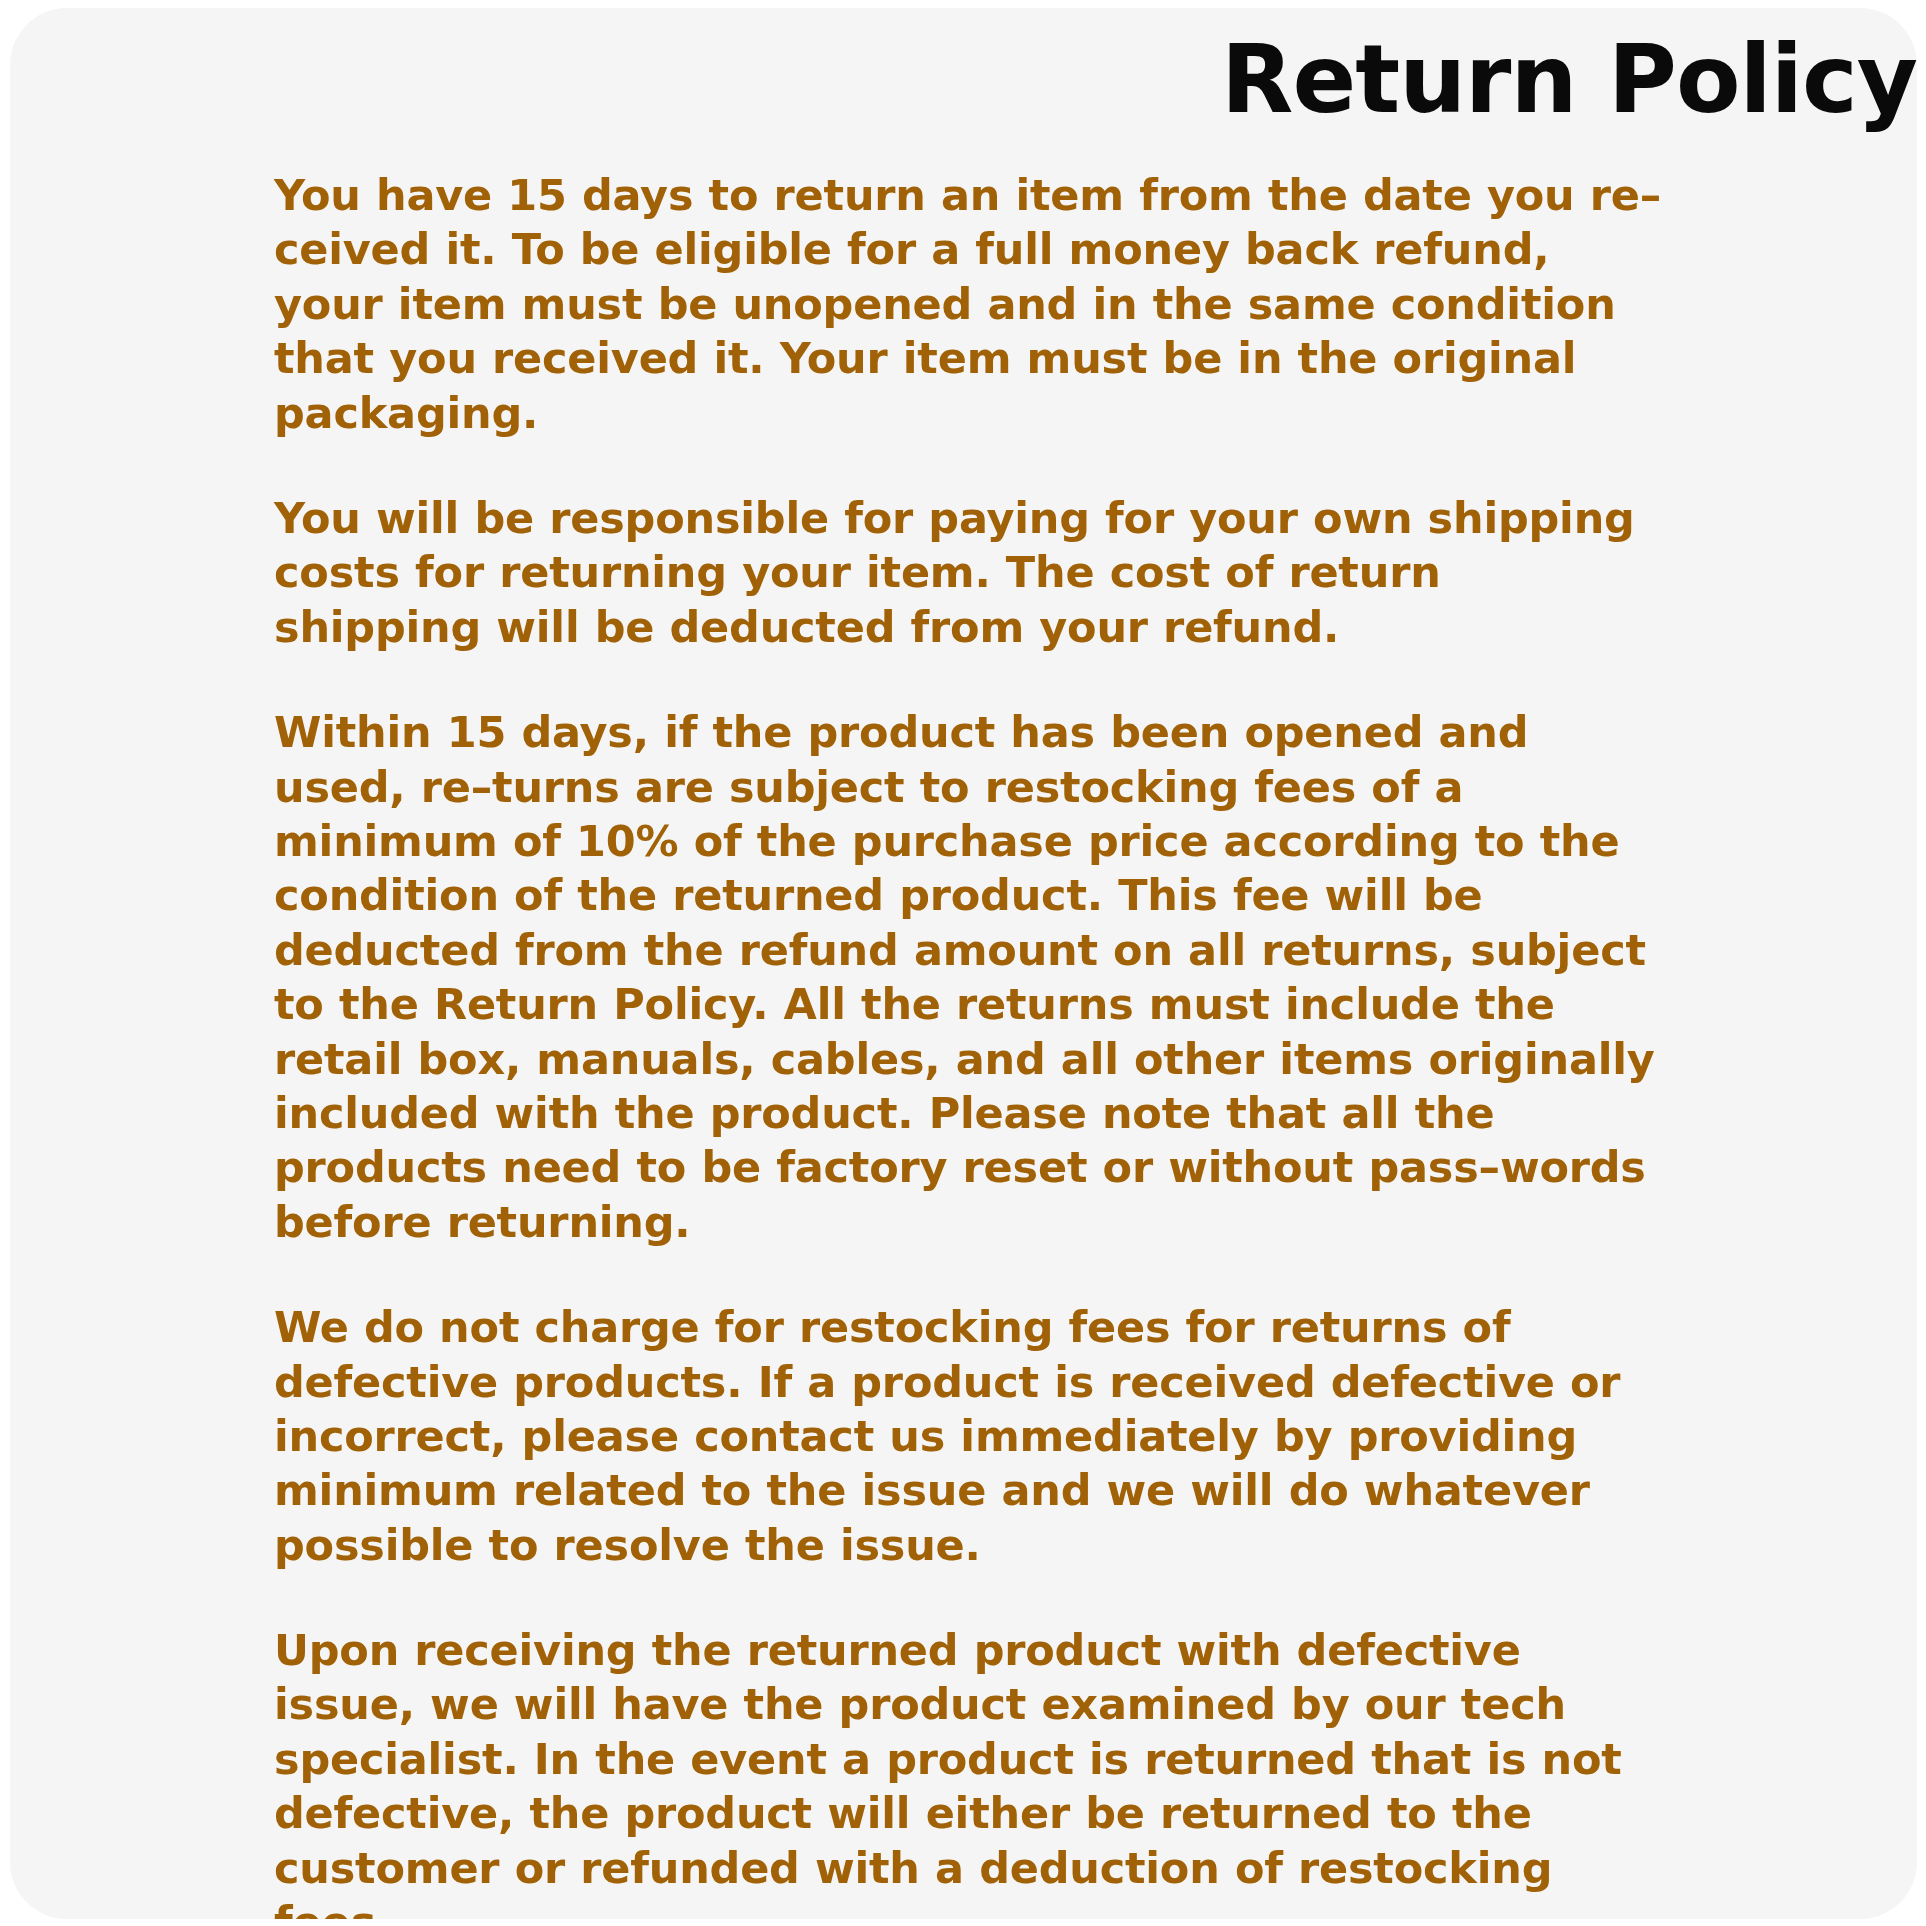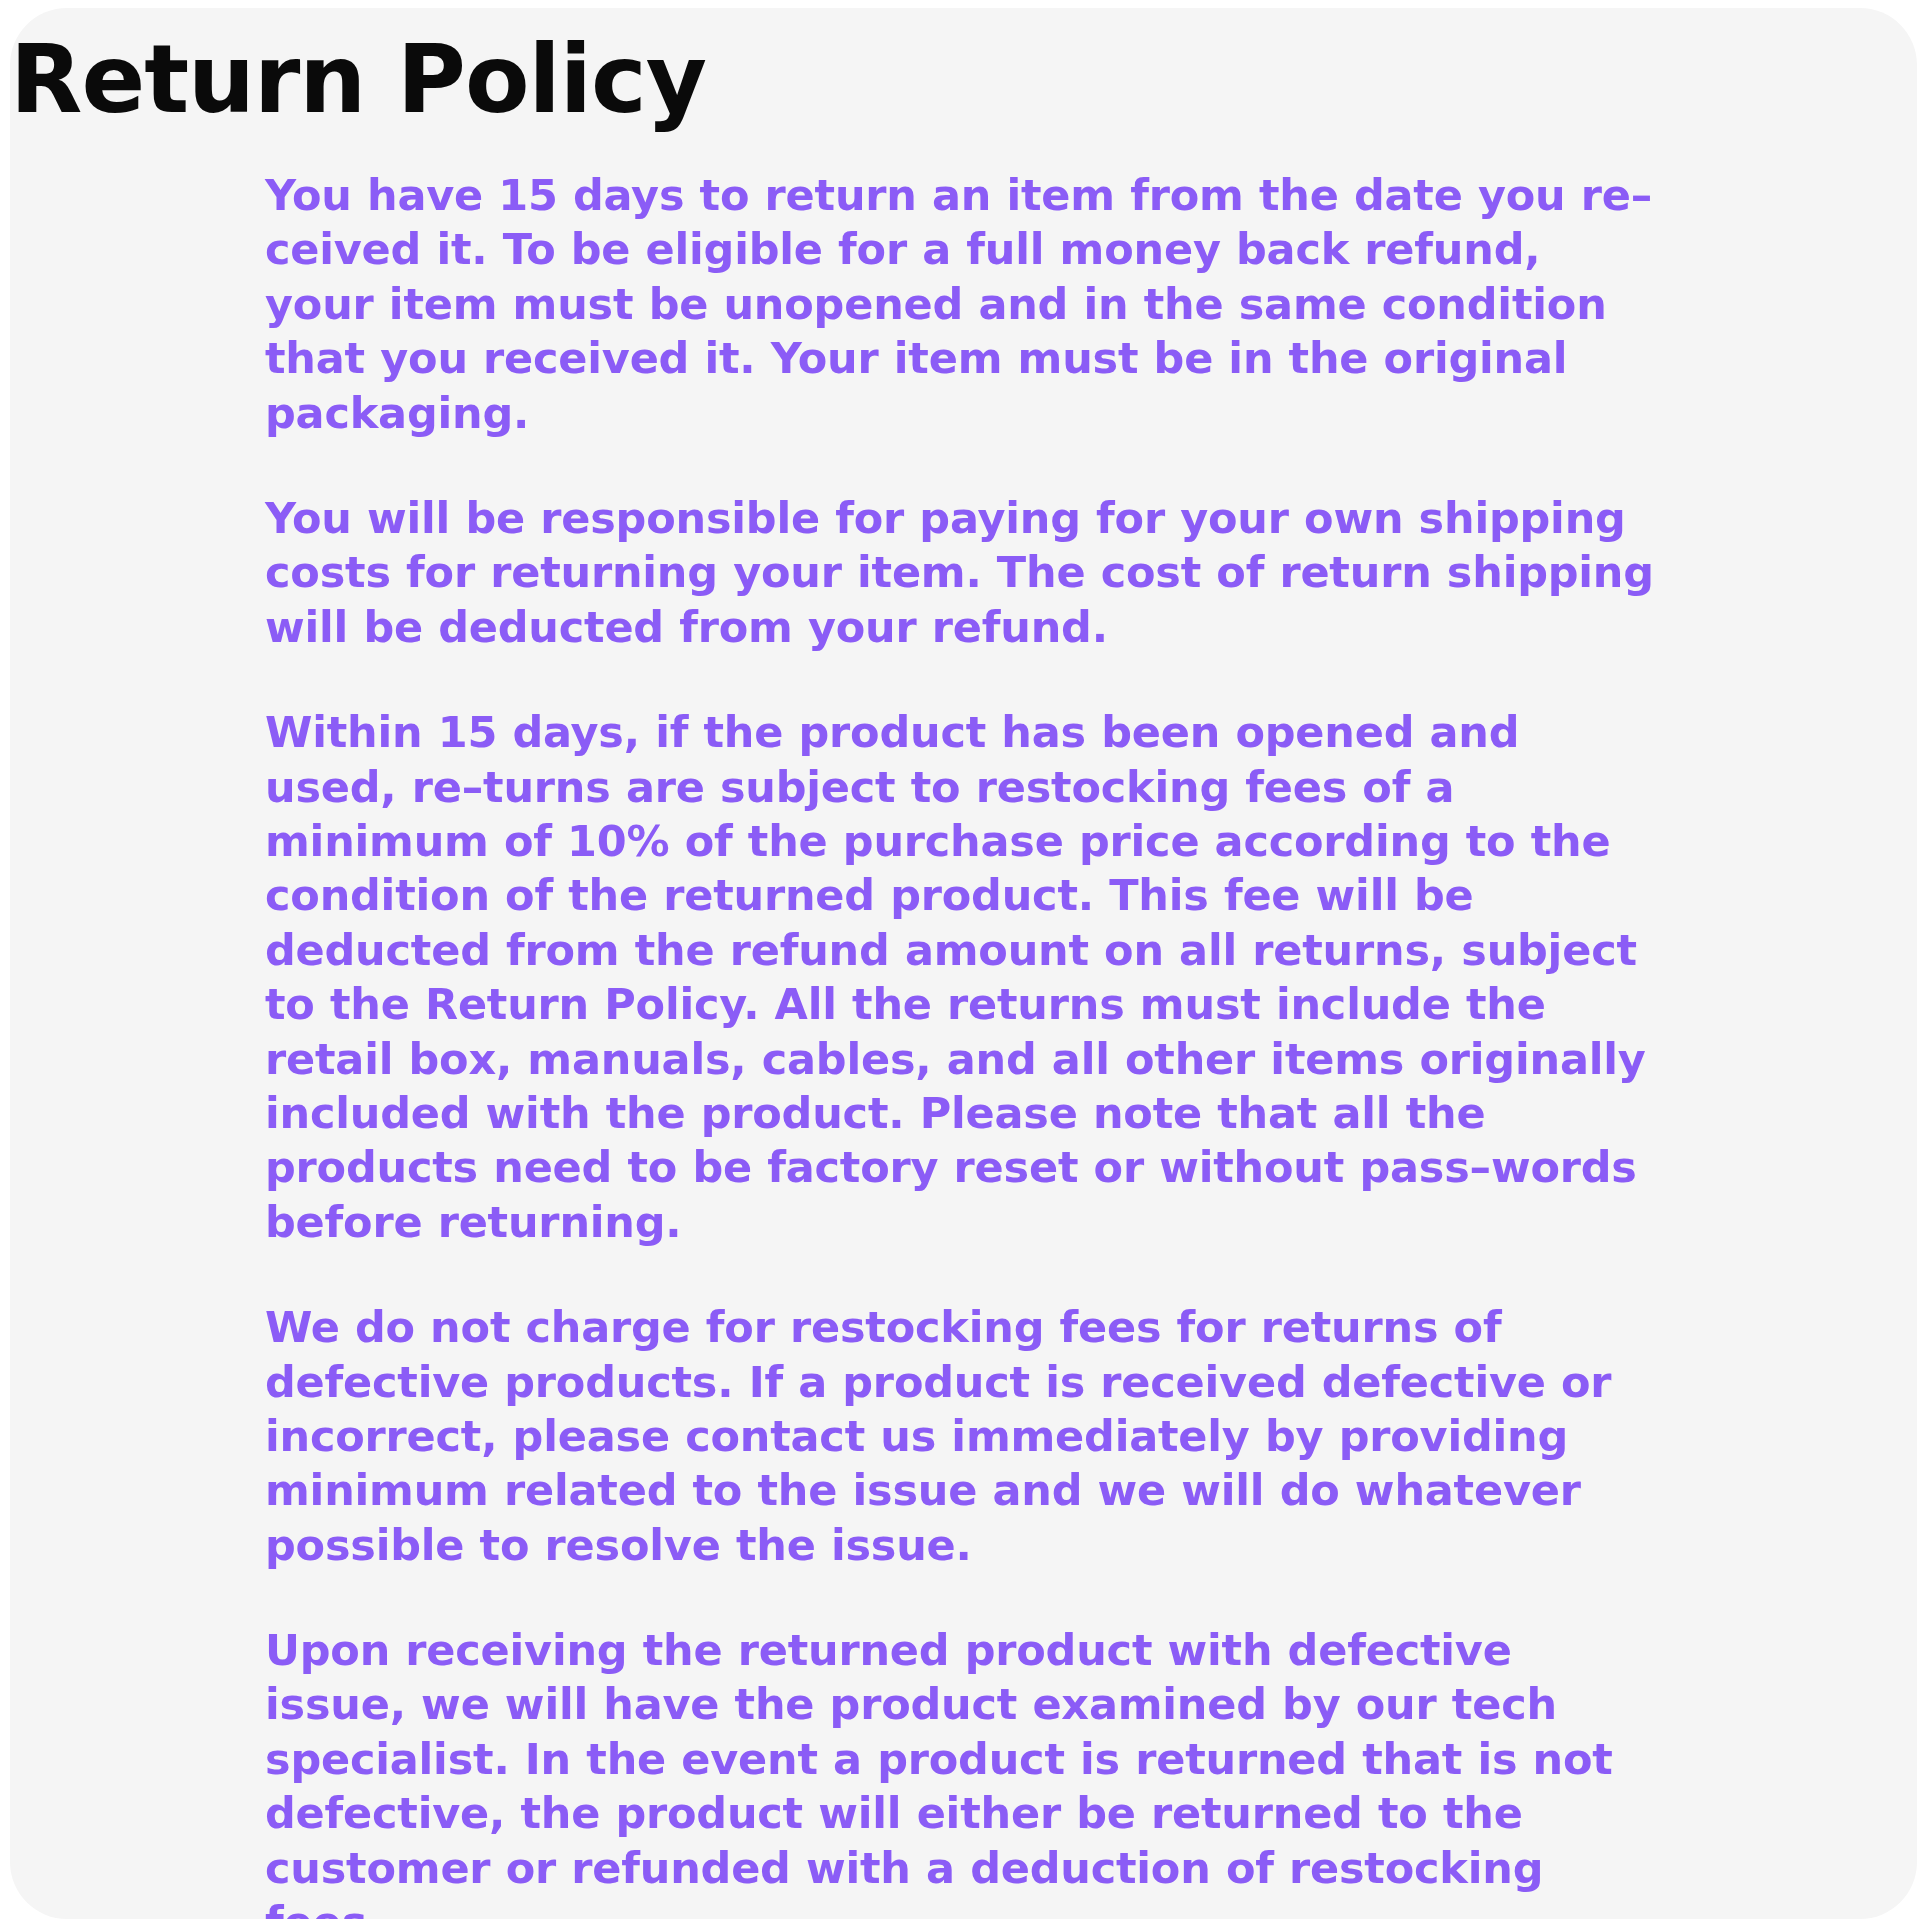--- a/index.html
+++ b/index.html
@@ -20,35 +20,35 @@
     height: 1911px;
     background: #f5f5f5;
     border-radius: 57px;
     box-sizing: border-box;
     overflow: hidden;
   }
   .policy-title {
     font-size: 94px;
     font-weight: bold;
     color: #0a0a0a;
-    text-align: left;
+    text-align: right;
     letter-spacing: -1px;
     margin: 18px 0 0 0;
     padding: 0;
     line-height: 1.15;
   }
   .policy-body {
     margin: 34px 255px 0 255px;
   }
   .policy-paragraph {
     font-size: 43px;
     font-weight: bold;
-    color: #8b5cf6;
+    color: #a16207;
     line-height: 1.265;
-    margin: 0 0 51px 0;
+    margin: 0 0 51px 9px;
     letter-spacing: -0.2px;
     word-spacing: 0.5px;
   }
   .policy-paragraph:last-child {
     margin-bottom: 0;
   }
 </style>
 </head>
 <body>
 

